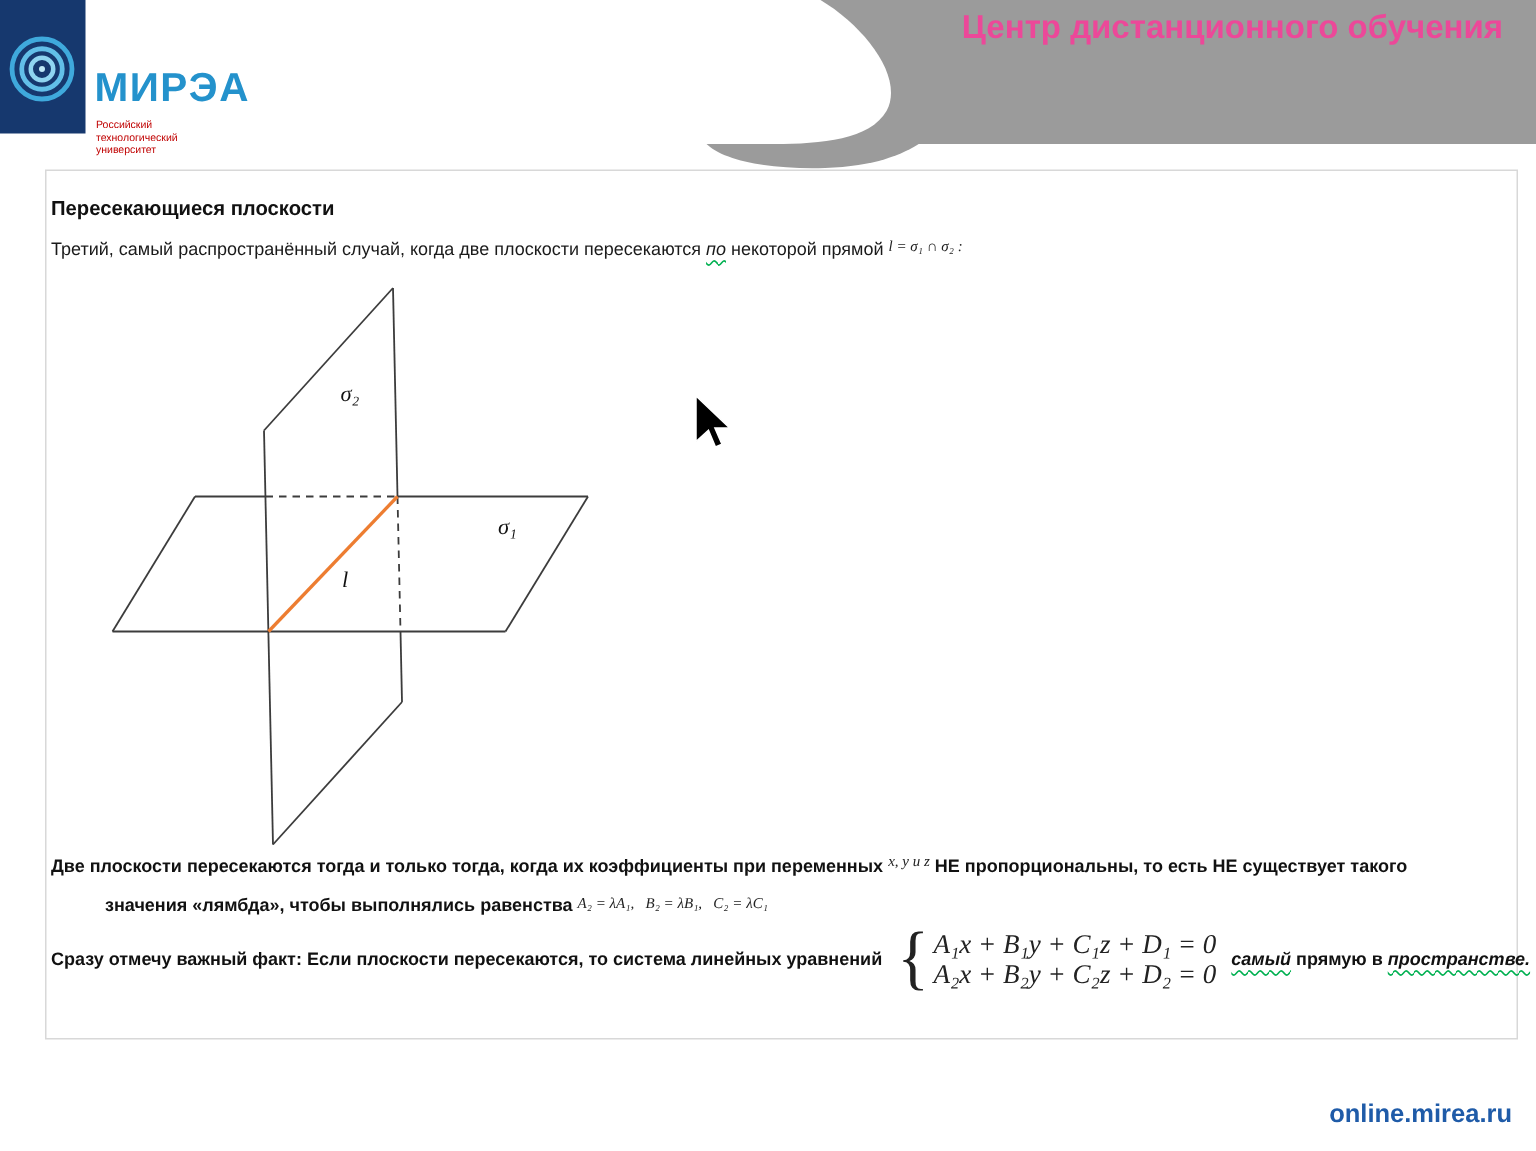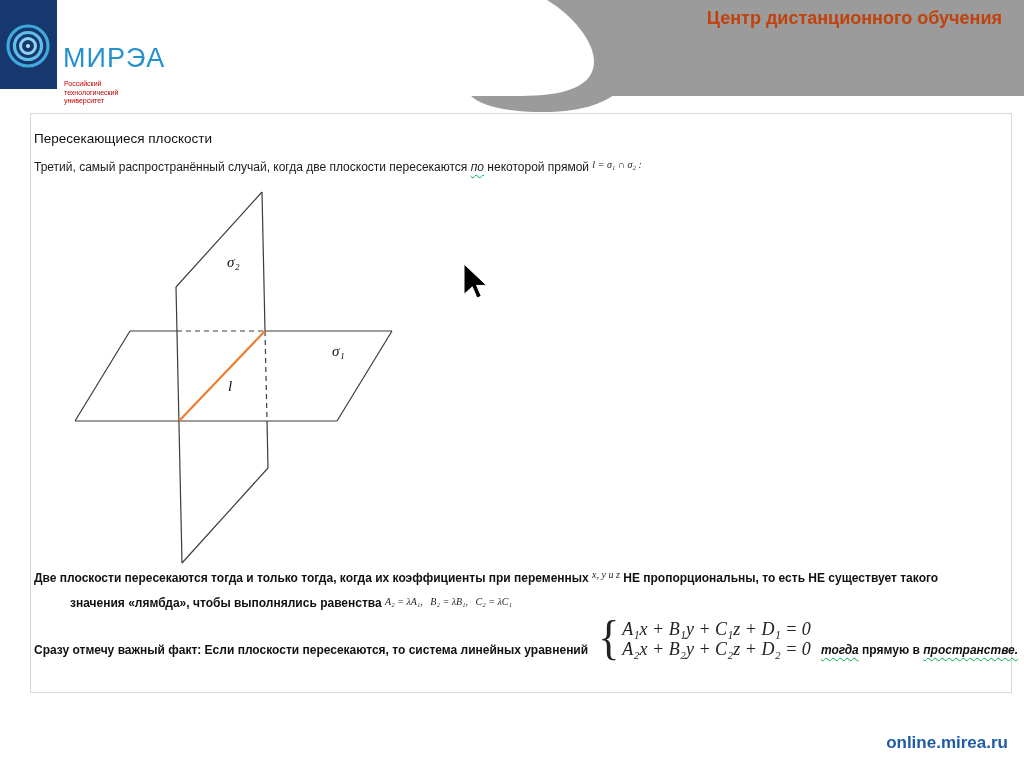--- a/index.html
+++ b/index.html
@@ -3,45 +3,45 @@
 <meta charset="utf-8">
 <style>
   html,body{margin:0;padding:0;}
   body{
     width:1024px;height:767px;position:relative;overflow:hidden;
     background:#ffffff;font-family:"Liberation Sans", sans-serif;
   }
   
   .header-svg{position:absolute;left:0;top:0;}
   .hdr-text{position:absolute;right:22px;top:7px;text-align:right;}
-  .hdr-title{color:#c2410c;font-weight:bold;font-size:18px;line-height:22px;}
+  .hdr-title{color:#ec4899;font-weight:bold;font-size:22px;line-height:22px;}
   .hdr-sub{color:#ffffff;font-size:15px;line-height:18px;margin-top:5px;}
   .logo-square{position:absolute;left:0;top:0;width:57px;height:89px;background:#16386e;}
-  .logo-name{position:absolute;left:63px;top:45px;font-size:27px;font-weight:normal;
+  .logo-name{position:absolute;left:63px;top:45px;font-size:27px;font-weight:bold;
     color:#2492cc;letter-spacing:1px;line-height:27px;}
   .logo-caption{position:absolute;left:64px;top:80px;font-size:7px;line-height:8.5px;color:#c00000;}
   .logo-caption span{display:block;}
   
   .slide-frame{position:absolute;left:30px;top:113px;width:980px;height:578px;
     border:1px solid #d8d8d8;}
-  .slide-title{position:absolute;left:34px;top:131px;font-size:13.5px;font-weight:normal;color:#111;}
+  .slide-title{position:absolute;left:34px;top:131px;font-size:13.5px;font-weight:bold;color:#111;}
   .intro{position:absolute;left:34px;top:159px;font-size:12px;color:#1a1a1a;white-space:nowrap;}
   .math{font-family:"Liberation Serif","DejaVu Serif",serif;font-style:italic;
     font-weight:normal;font-size:10px;white-space:pre;color:#222;}
   .raised3{vertical-align:3px;}
   .raised4{vertical-align:4px;}
   .raised2{vertical-align:2px;}
   .wavy{text-decoration-line:underline;text-decoration-style:wavy;
     text-decoration-color:#00b050;text-decoration-thickness:1px;text-underline-offset:3px;font-style:italic;}
   
   .p1l1{position:absolute;left:34px;top:569px;font-size:12px;font-weight:bold;color:#111;white-space:nowrap;}
   .p1l2{position:absolute;left:34px;top:596px;font-size:12px;font-weight:bold;color:#111;white-space:nowrap;margin-left:36px;}
   .p2{position:absolute;left:34px;top:610px;height:52px;display:flex;align-items:flex-end;
     column-gap:10px;font-size:12px;font-weight:bold;color:#111;white-space:nowrap;}
-  .p2 .txt{margin-bottom:5px;}
+  .p2 .txt{margin-bottom:16px;}
   .system{display:flex;align-items:center;}
   .brace{font-family:"Liberation Serif",serif;font-weight:normal;font-size:44px;
     line-height:46px;transform:scaleY(1.08);margin-right:3px;color:#222;}
   .eqs{display:flex;flex-direction:column;}
   .eq{font-family:"Liberation Serif","DejaVu Serif",serif;font-style:italic;font-weight:normal;
     font-size:18px;line-height:20px;white-space:pre;color:#222;}
   
   .footer-url{position:absolute;right:16px;top:733px;font-size:17px;font-weight:bold;color:#1f5ba8;}
   .overlay-svg{position:absolute;left:0;top:0;pointer-events:none;}
 </style>
@@ -127,19 +127,19 @@
 <div class="p2">
   <span class="txt">Сразу отмечу важный факт: Если плоскости пересекаются, то система линейных уравнений</span>
   <span class="system">
     <span class="brace">{</span>
     <span class="eqs">
       <span class="eq">A₁x + B₁y + C₁z + D₁ = 0</span>
       <span class="eq">A₂x + B₂y + C₂z + D₂ = 0</span>
     </span>
   </span>
   <span class="txt">
-    <span class="wavy">тогда</span>
+    <span class="wavy">самый</span>
     <span>прямую в</span>
     <span class="wavy">пространстве.</span>
   </span>
 </div>
 
 <div class="footer-url">online.mirea.ru</div>
 
 </body></html>

